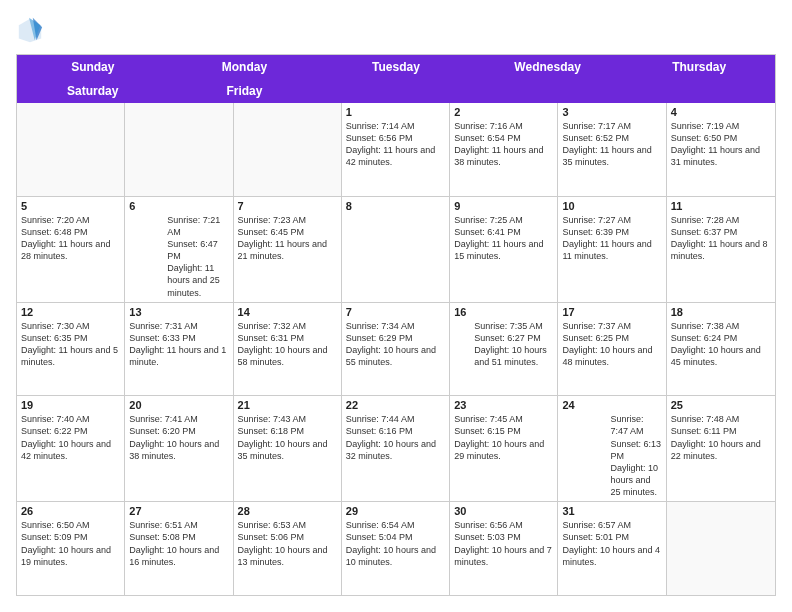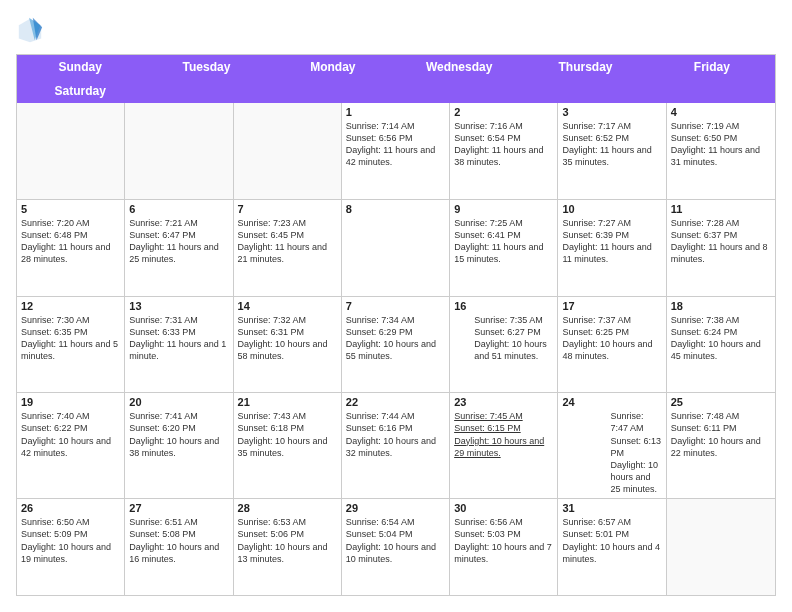--- a/index.html
+++ b/index.html
@@ -55,22 +55,22 @@
       color: #555;
     }
     .calendar {
       flex: 1;
       display: flex;
       flex-direction: column;
       border: 1px solid #ccc;
     }
     .cal-header {
       display: grid;
-      grid-template-columns: repeat(6, 1fr);
-      background: #8b5cf6;
+      grid-template-columns: repeat(5, 1fr);
+      background: #6d28d9;
     }
     .cal-header-cell {
       color: white;
       text-align: center;
       font-size: 12px;
       font-weight: bold;
       padding: 5px 2px;
     }
     .cal-body {
       flex: 1;
@@ -130,26 +130,26 @@
     </div>
     <div class="title-area">
       <div class="month-title"></div>
       <div class="location"></div>
     </div>
   </div>
 
   <div class="calendar">
     <div class="cal-header">
     <div class="cal-header-cell">Sunday</div>
+        <div class="cal-header-cell">Monday</div>
         <div class="cal-header-cell">Tuesday</div>
-        <div class="cal-header-cell">Monday</div>
         <div class="cal-header-cell">Wednesday</div>
         <div class="cal-header-cell">Thursday</div>
+        <div class="cal-header-cell">Saturday</div>
         <div class="cal-header-cell">Friday</div>
-        <div class="cal-header-cell">Saturday</div>
       </div>
     <div class="cal-body">
     <div class="cal-row">
           <div class="cal-cell empty"></div>
           <div class="cal-cell empty"></div>
           <div class="cal-cell empty"></div>
           <div class="cal-cell">
             <div class="day-num">1</div>
             <div class="cell-text" style="white-space: pre-line;">Sunrise: 7:14 AM
 Sunset: 6:56 PM
@@ -176,21 +176,21 @@
         </div>
         <div class="cal-row">
           <div class="cal-cell">
             <div class="day-num">5</div>
             <div class="cell-text" style="white-space: pre-line;">Sunrise: 7:20 AM
 Sunset: 6:48 PM
 Daylight: 11 hours and 28 minutes.</div>
           </div>
           <div class="cal-cell">
             <div class="day-num">6</div>
-            <div class="cell-text" style="white-space: pre-line;">Sunrise: 7:21 AM
+            <div class="cell-text" style="white-space: pre-line; margin-left: 38px;">Sunrise: 7:21 AM
 Sunset: 6:47 PM
 Daylight: 11 hours and 25 minutes.</div>
           </div>
           <div class="cal-cell">
             <div class="day-num">7</div>
             <div class="cell-text" style="white-space: pre-line;">Sunrise: 7:23 AM
 Sunset: 6:45 PM
 Daylight: 11 hours and 21 minutes.</div>
           </div>
           <div class="cal-cell">
@@ -279,21 +279,21 @@
 Daylight: 10 hours and 35 minutes.</div>
           </div>
           <div class="cal-cell">
             <div class="day-num">22</div>
             <div class="cell-text" style="white-space: pre-line;">Sunrise: 7:44 AM
 Sunset: 6:16 PM
 Daylight: 10 hours and 32 minutes.</div>
           </div>
           <div class="cal-cell">
             <div class="day-num">23</div>
-            <div class="cell-text" style="white-space: pre-line; text-decoration: underline;">Sunrise: 7:45 AM
+            <div class="cell-text" style="white-space: pre-line;">Sunrise: 7:45 AM
 Sunset: 6:15 PM
 Daylight: 10 hours and 29 minutes.</div>
           </div>
           <div class="cal-cell">
             <div class="day-num">24</div>
             <div class="cell-text" style="white-space: pre-line; margin-left: 48px;">Sunrise: 7:47 AM
 Sunset: 6:13 PM
 Daylight: 10 hours and 25 minutes.</div>
           </div>
           <div class="cal-cell">

